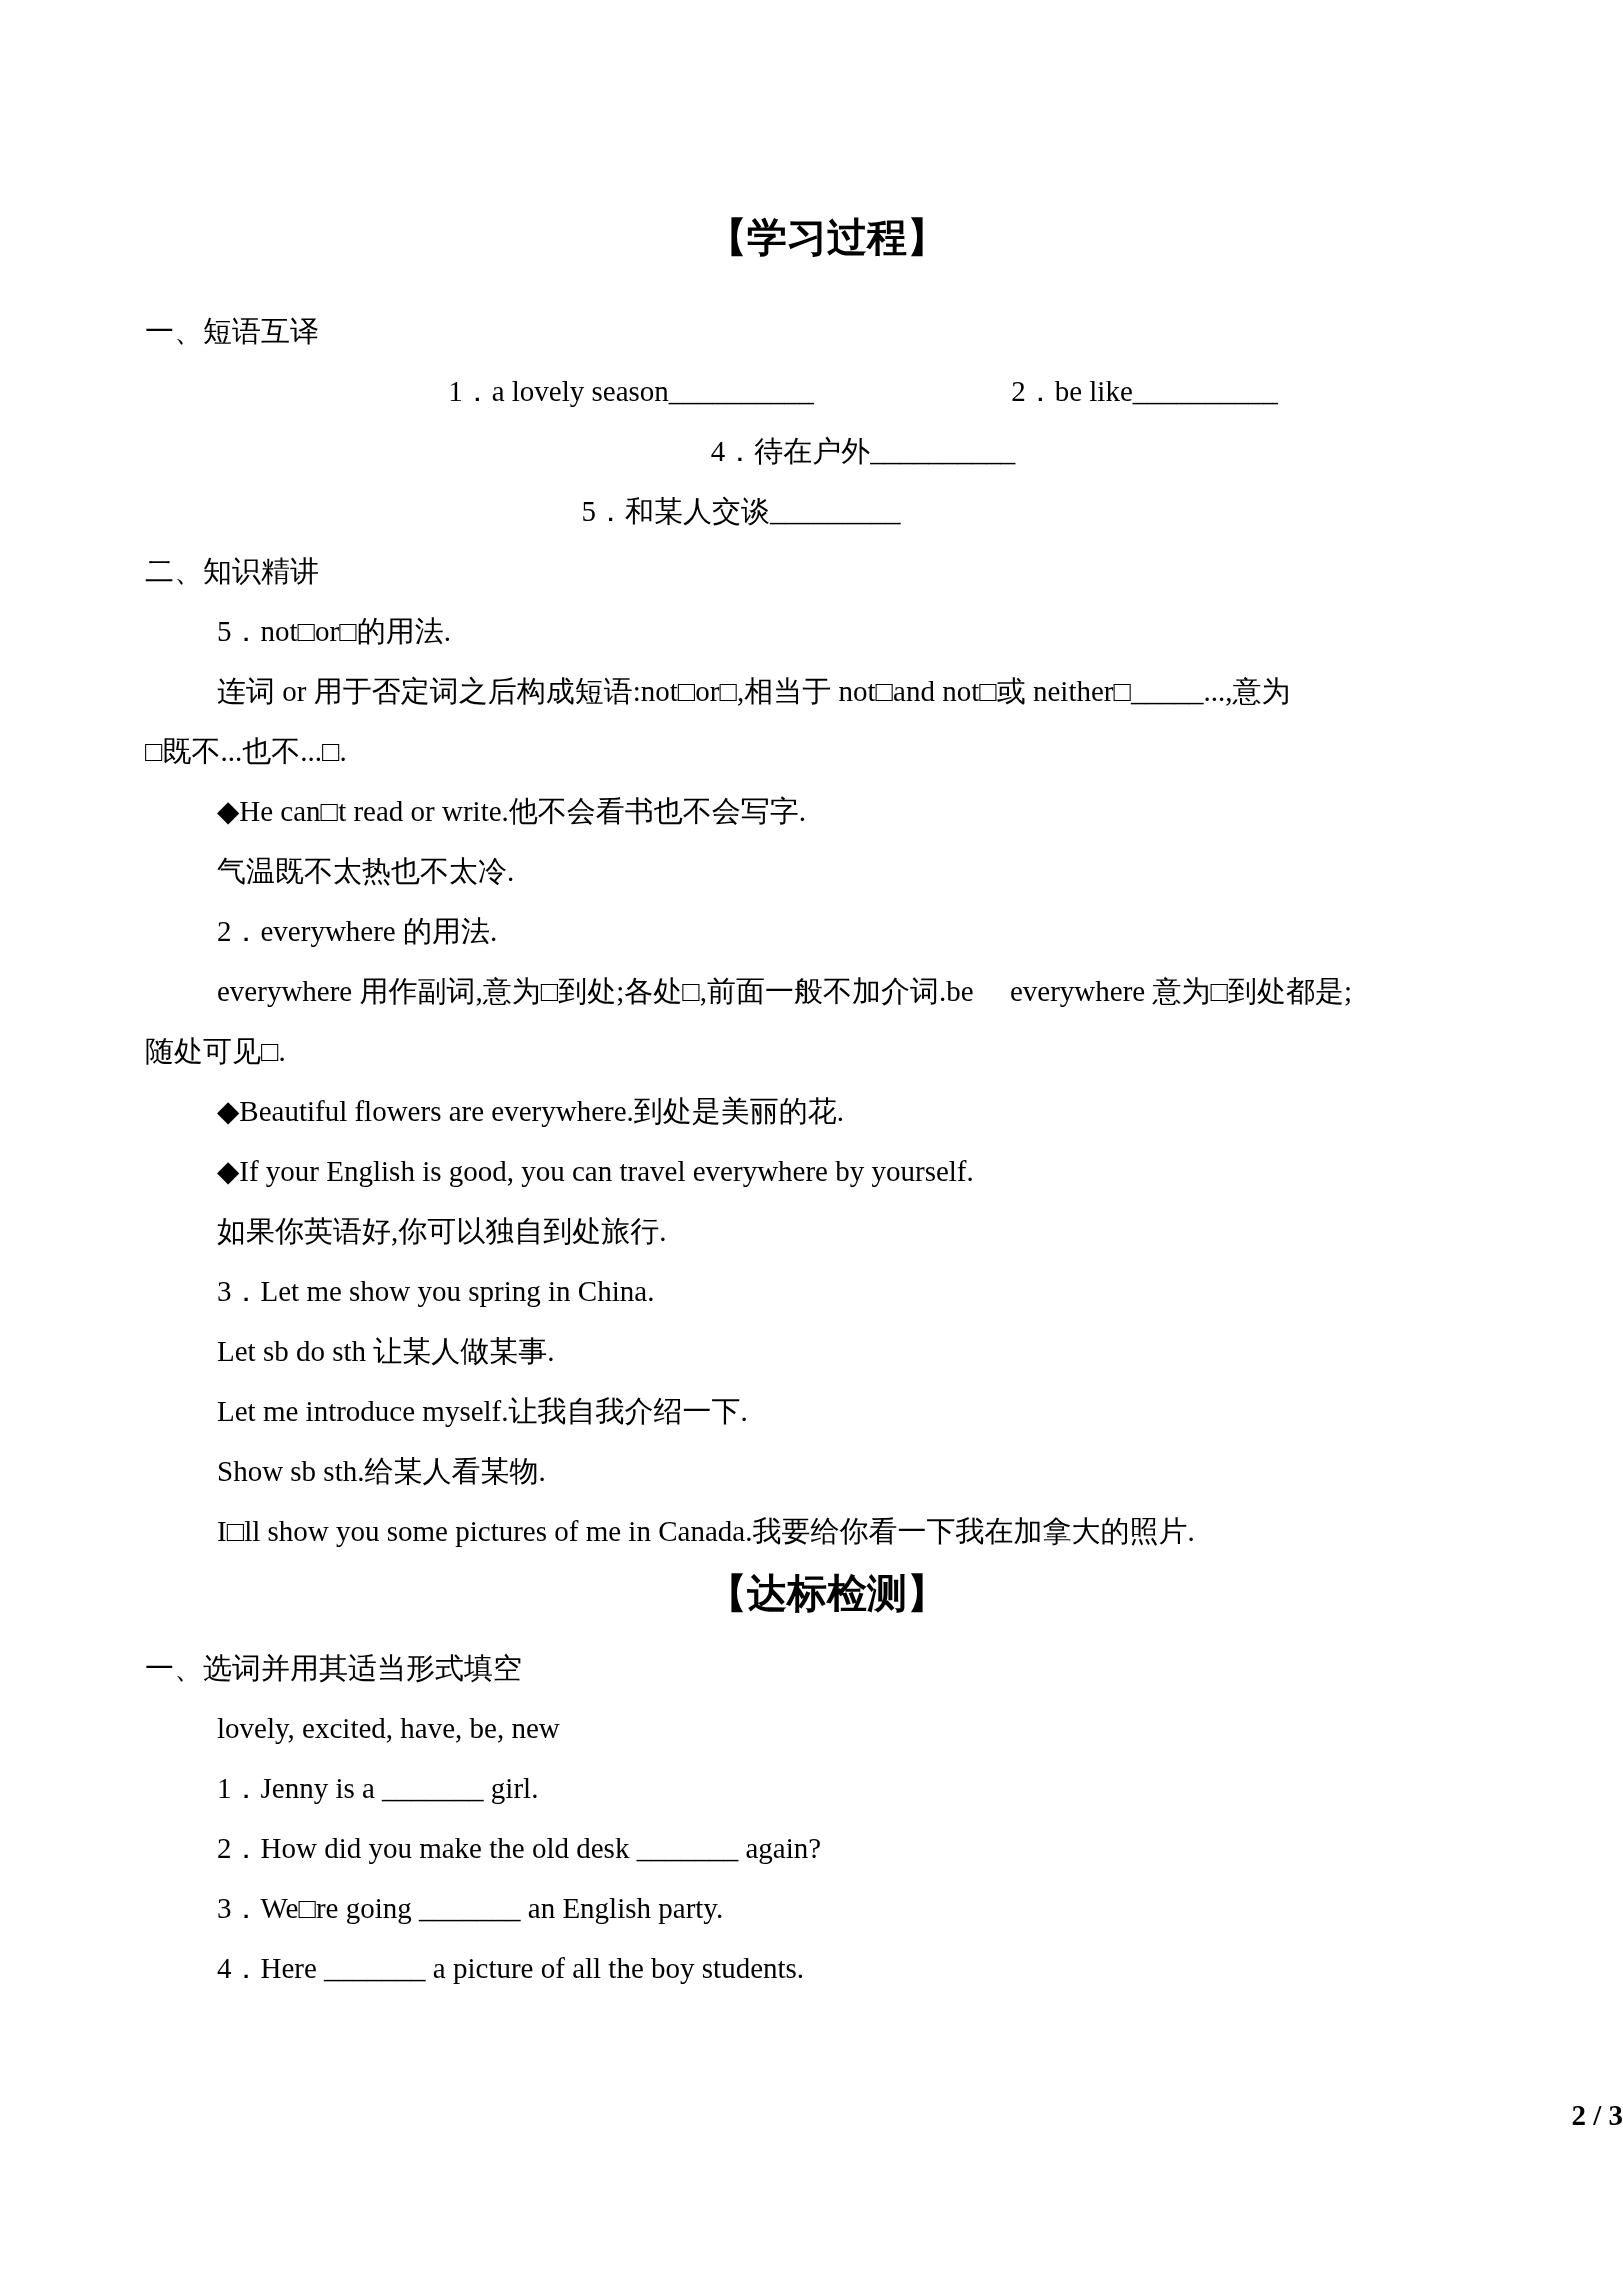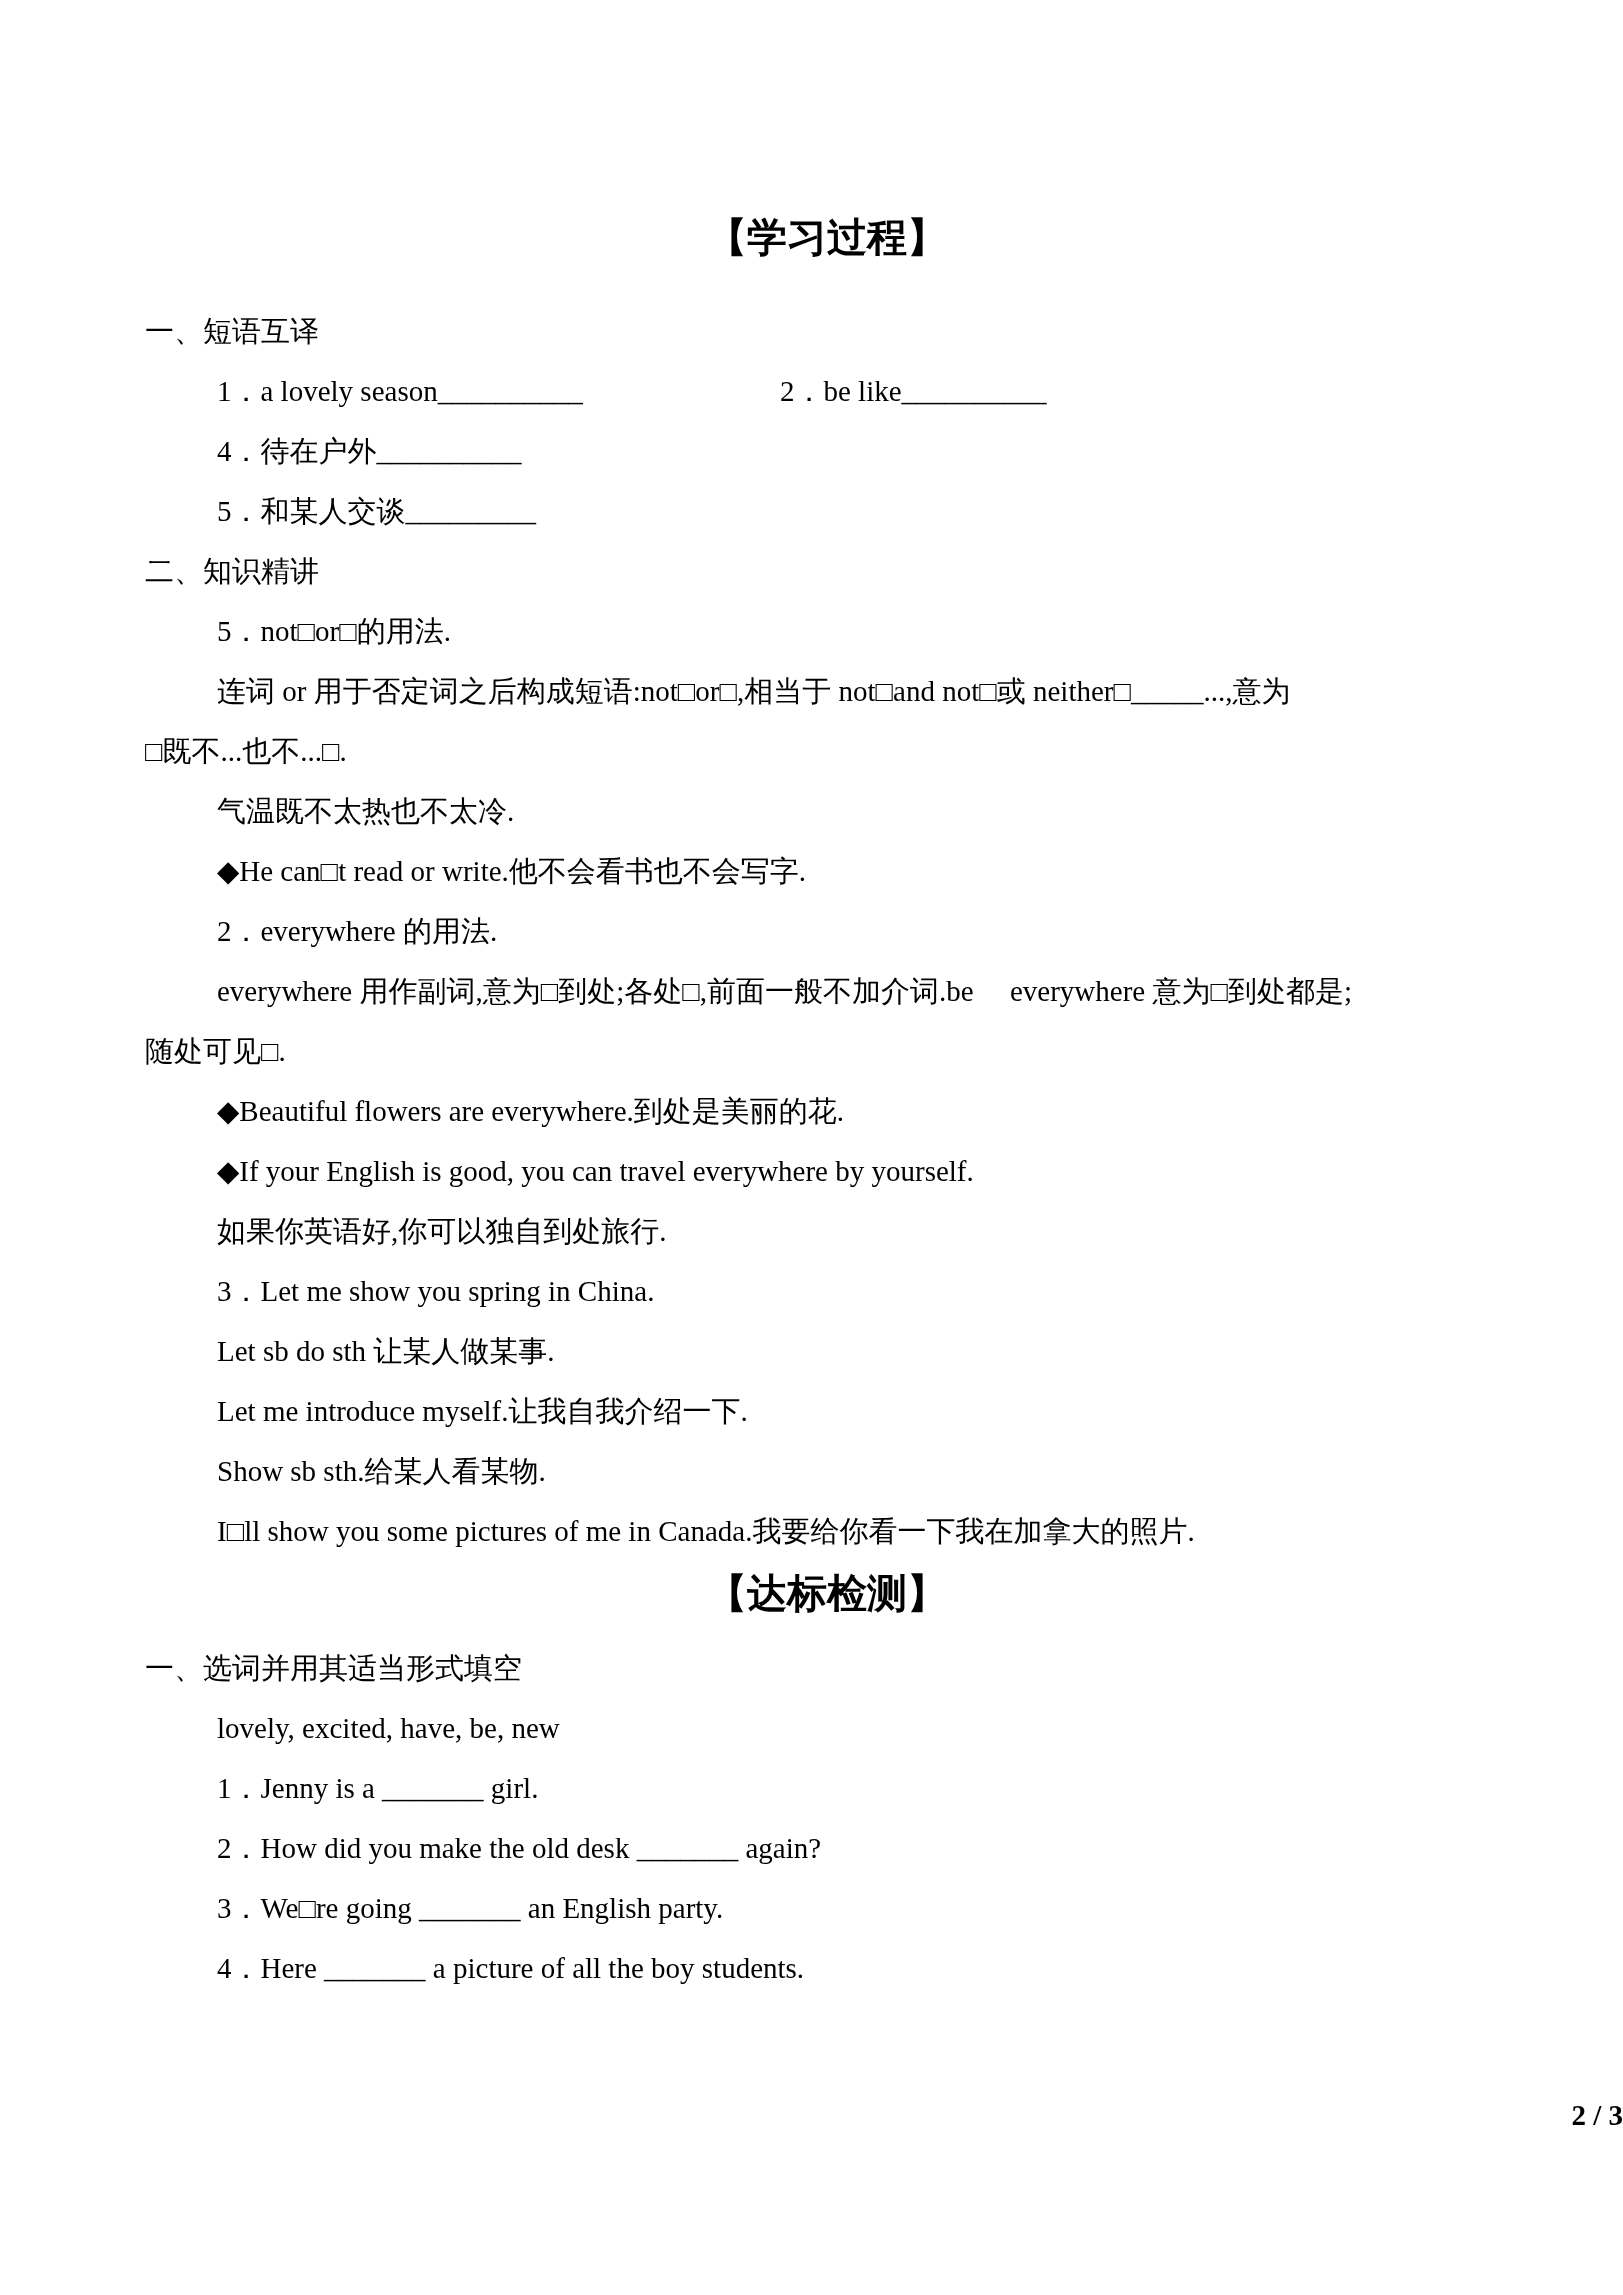--- a/index.html
+++ b/index.html
@@ -26,21 +26,21 @@
     text-align: center;
   }
   .line {
     font-size: 29px;
     line-height: 60px;
     white-space: pre;
   }
   .indent { padding-left: 72px; }
   .sec-gap { margin-top: 31px; }
   .t-gap  { margin-top: 12.3px; }
-  .row { display: flex; padding-left: 72px; }
+  .row { display: flex; padding-left: 72px; justify-content: center; }
   .row .cell-left { width: 563px; }
   .footer {
     position: absolute;
     top: 2098px;
     left: 0;
     width: 100%;
     text-align: right;
     font-size: 29px;
     font-weight: bold;
     line-height: 34px;
@@ -67,22 +67,22 @@
 
     <div class="row">
       <span class="line cell-left">5．和某人交谈_________</span>
     </div>
 
     <div class="line">二、知识精讲</div>
 
     <div class="line indent">5．not□or□的用法.</div>
     <div class="line indent">连词 or 用于否定词之后构成短语:not□or□,相当于 not□and not□或 neither□_____...,意为</div>
     <div class="line">□既不...也不...□.</div>
+    <div class="line indent">◆He can□t read or write.他不会看书也不会写字.</div>
     <div class="line indent">气温既不太热也不太冷.</div>
-    <div class="line indent">◆He can□t read or write.他不会看书也不会写字.</div>
 
     <div class="line indent">2．everywhere 的用法.</div>
     <div class="line indent">everywhere 用作副词,意为□到处;各处□,前面一般不加介词.be     everywhere 意为□到处都是;</div>
     <div class="line">随处可见□.</div>
     <div class="line indent">◆Beautiful flowers are everywhere.到处是美丽的花.</div>
     <div class="line indent">◆If your English is good, you can travel everywhere by yourself.</div>
     <div class="line indent">如果你英语好,你可以独自到处旅行.</div>
 
     <div class="line indent">3．Let me show you spring in China.</div>
     <div class="line indent">Let sb do sth 让某人做某事.</div>

